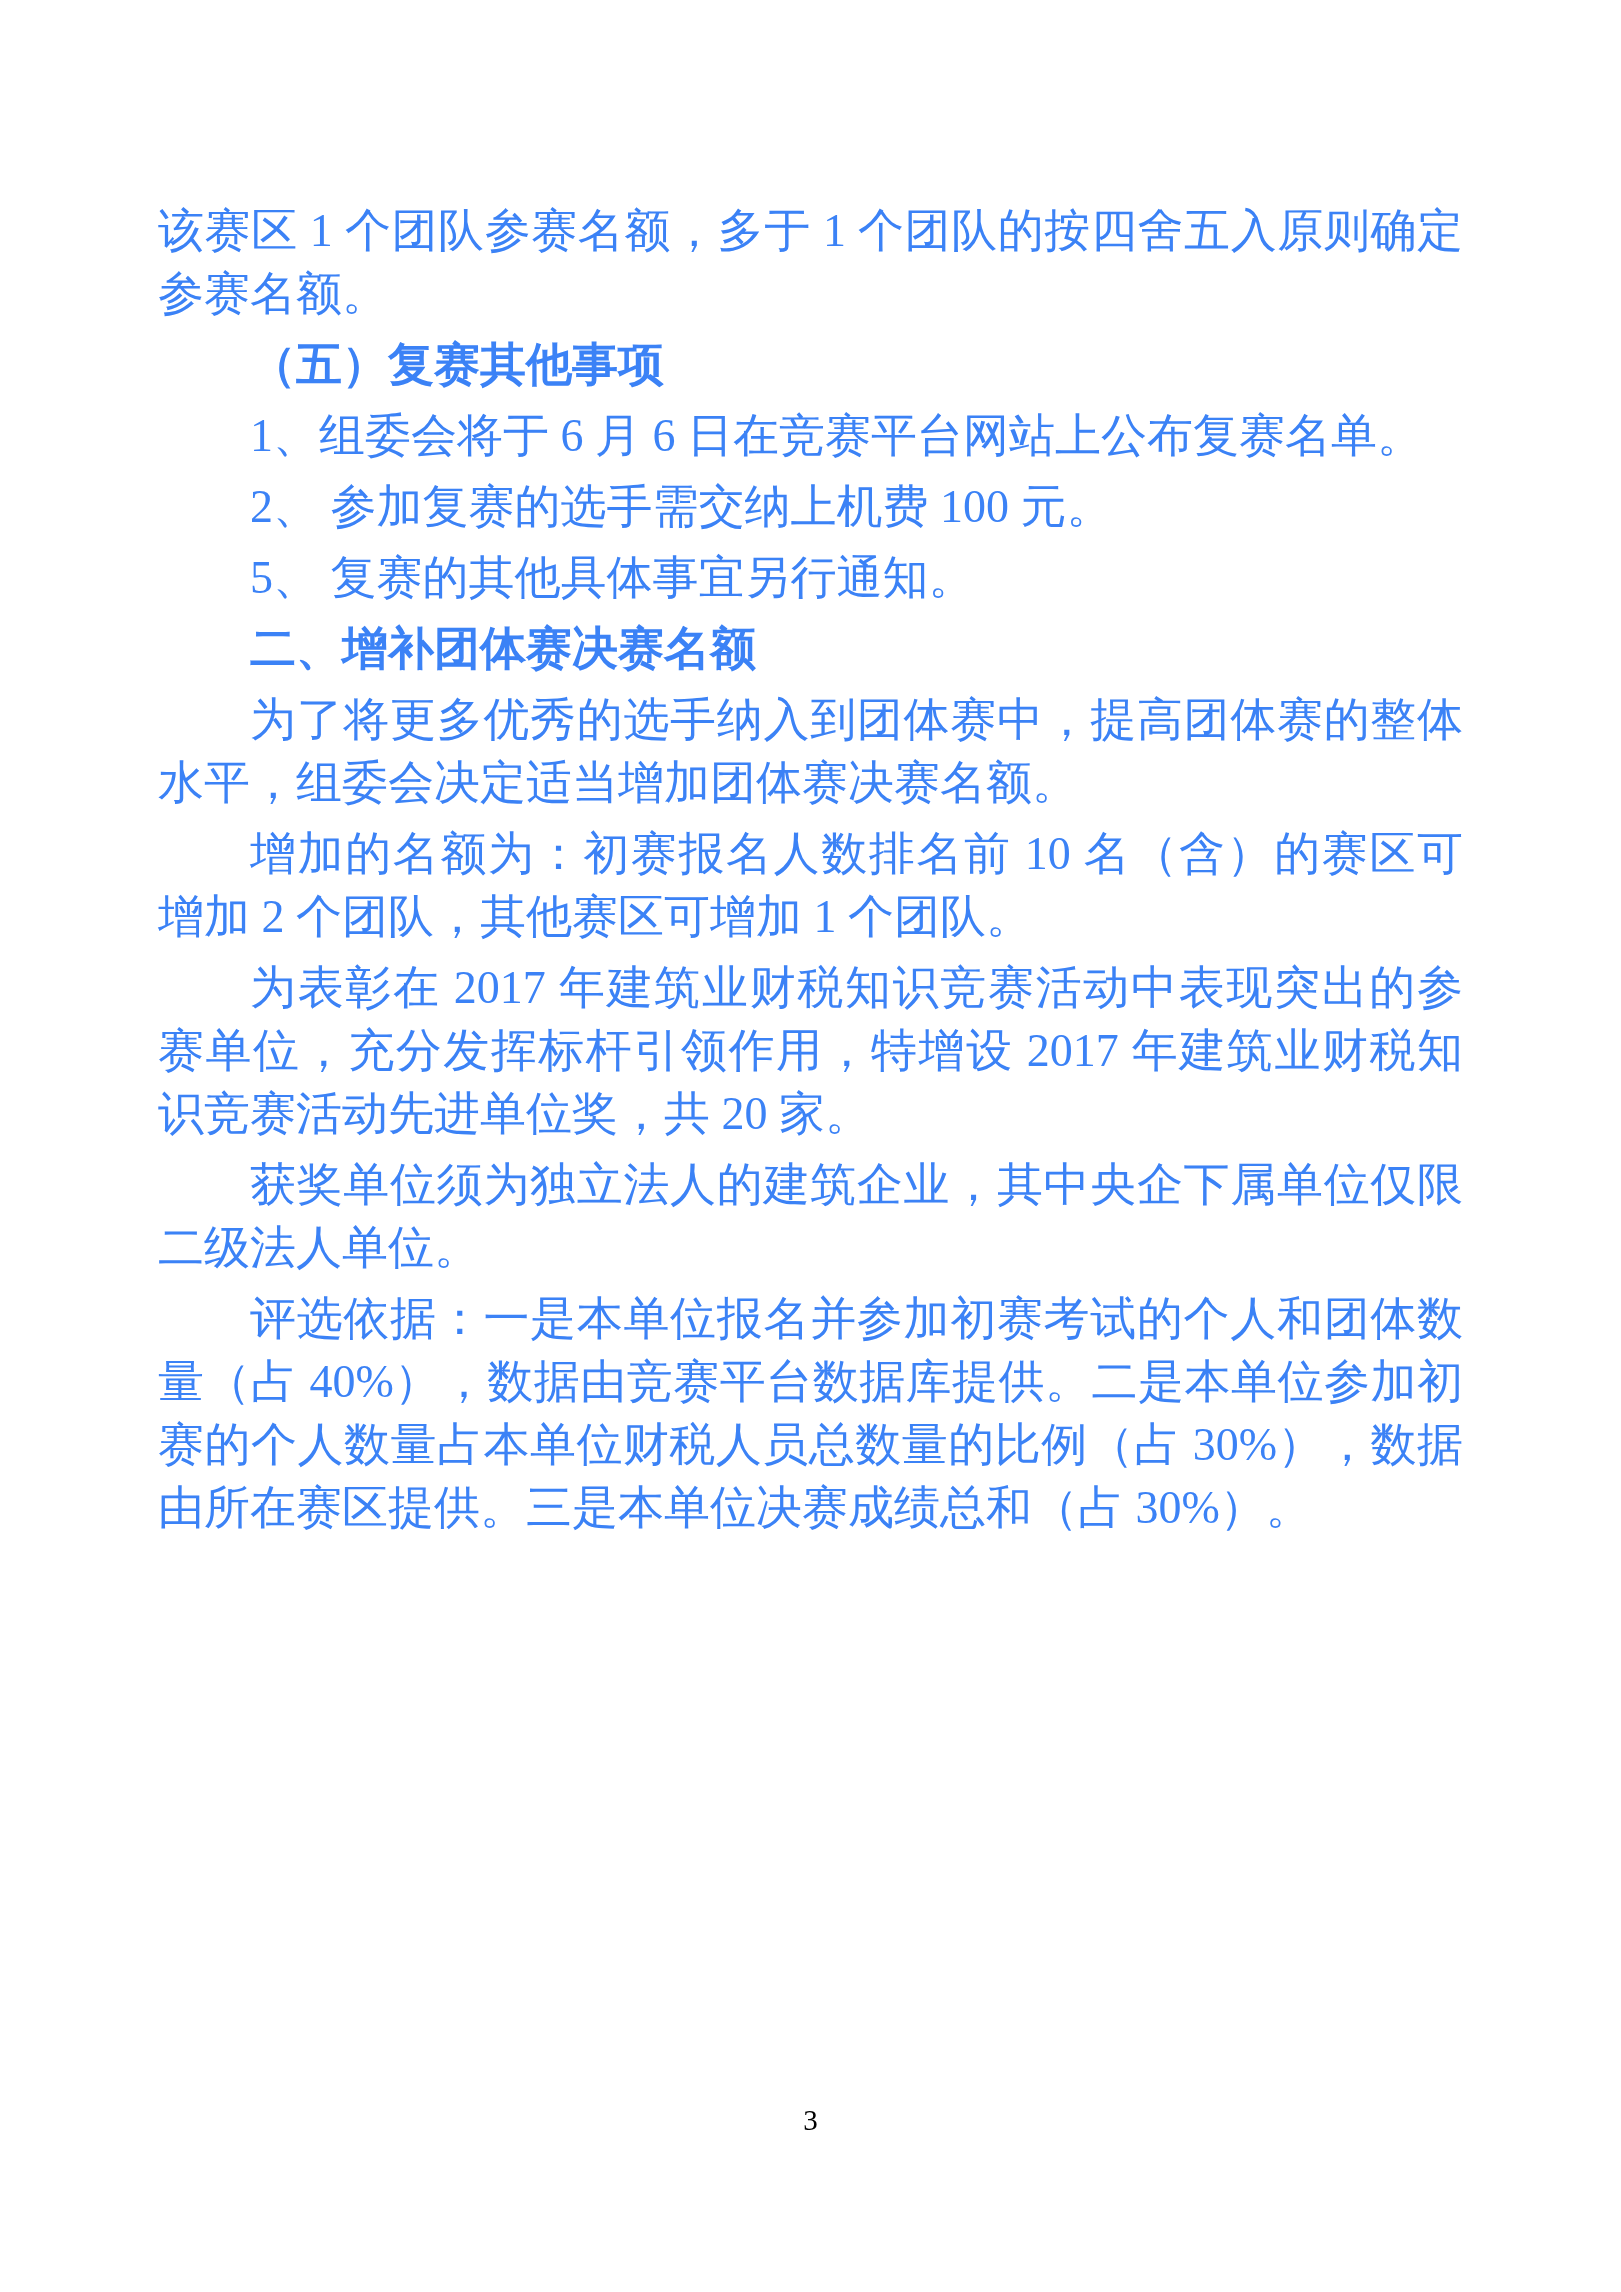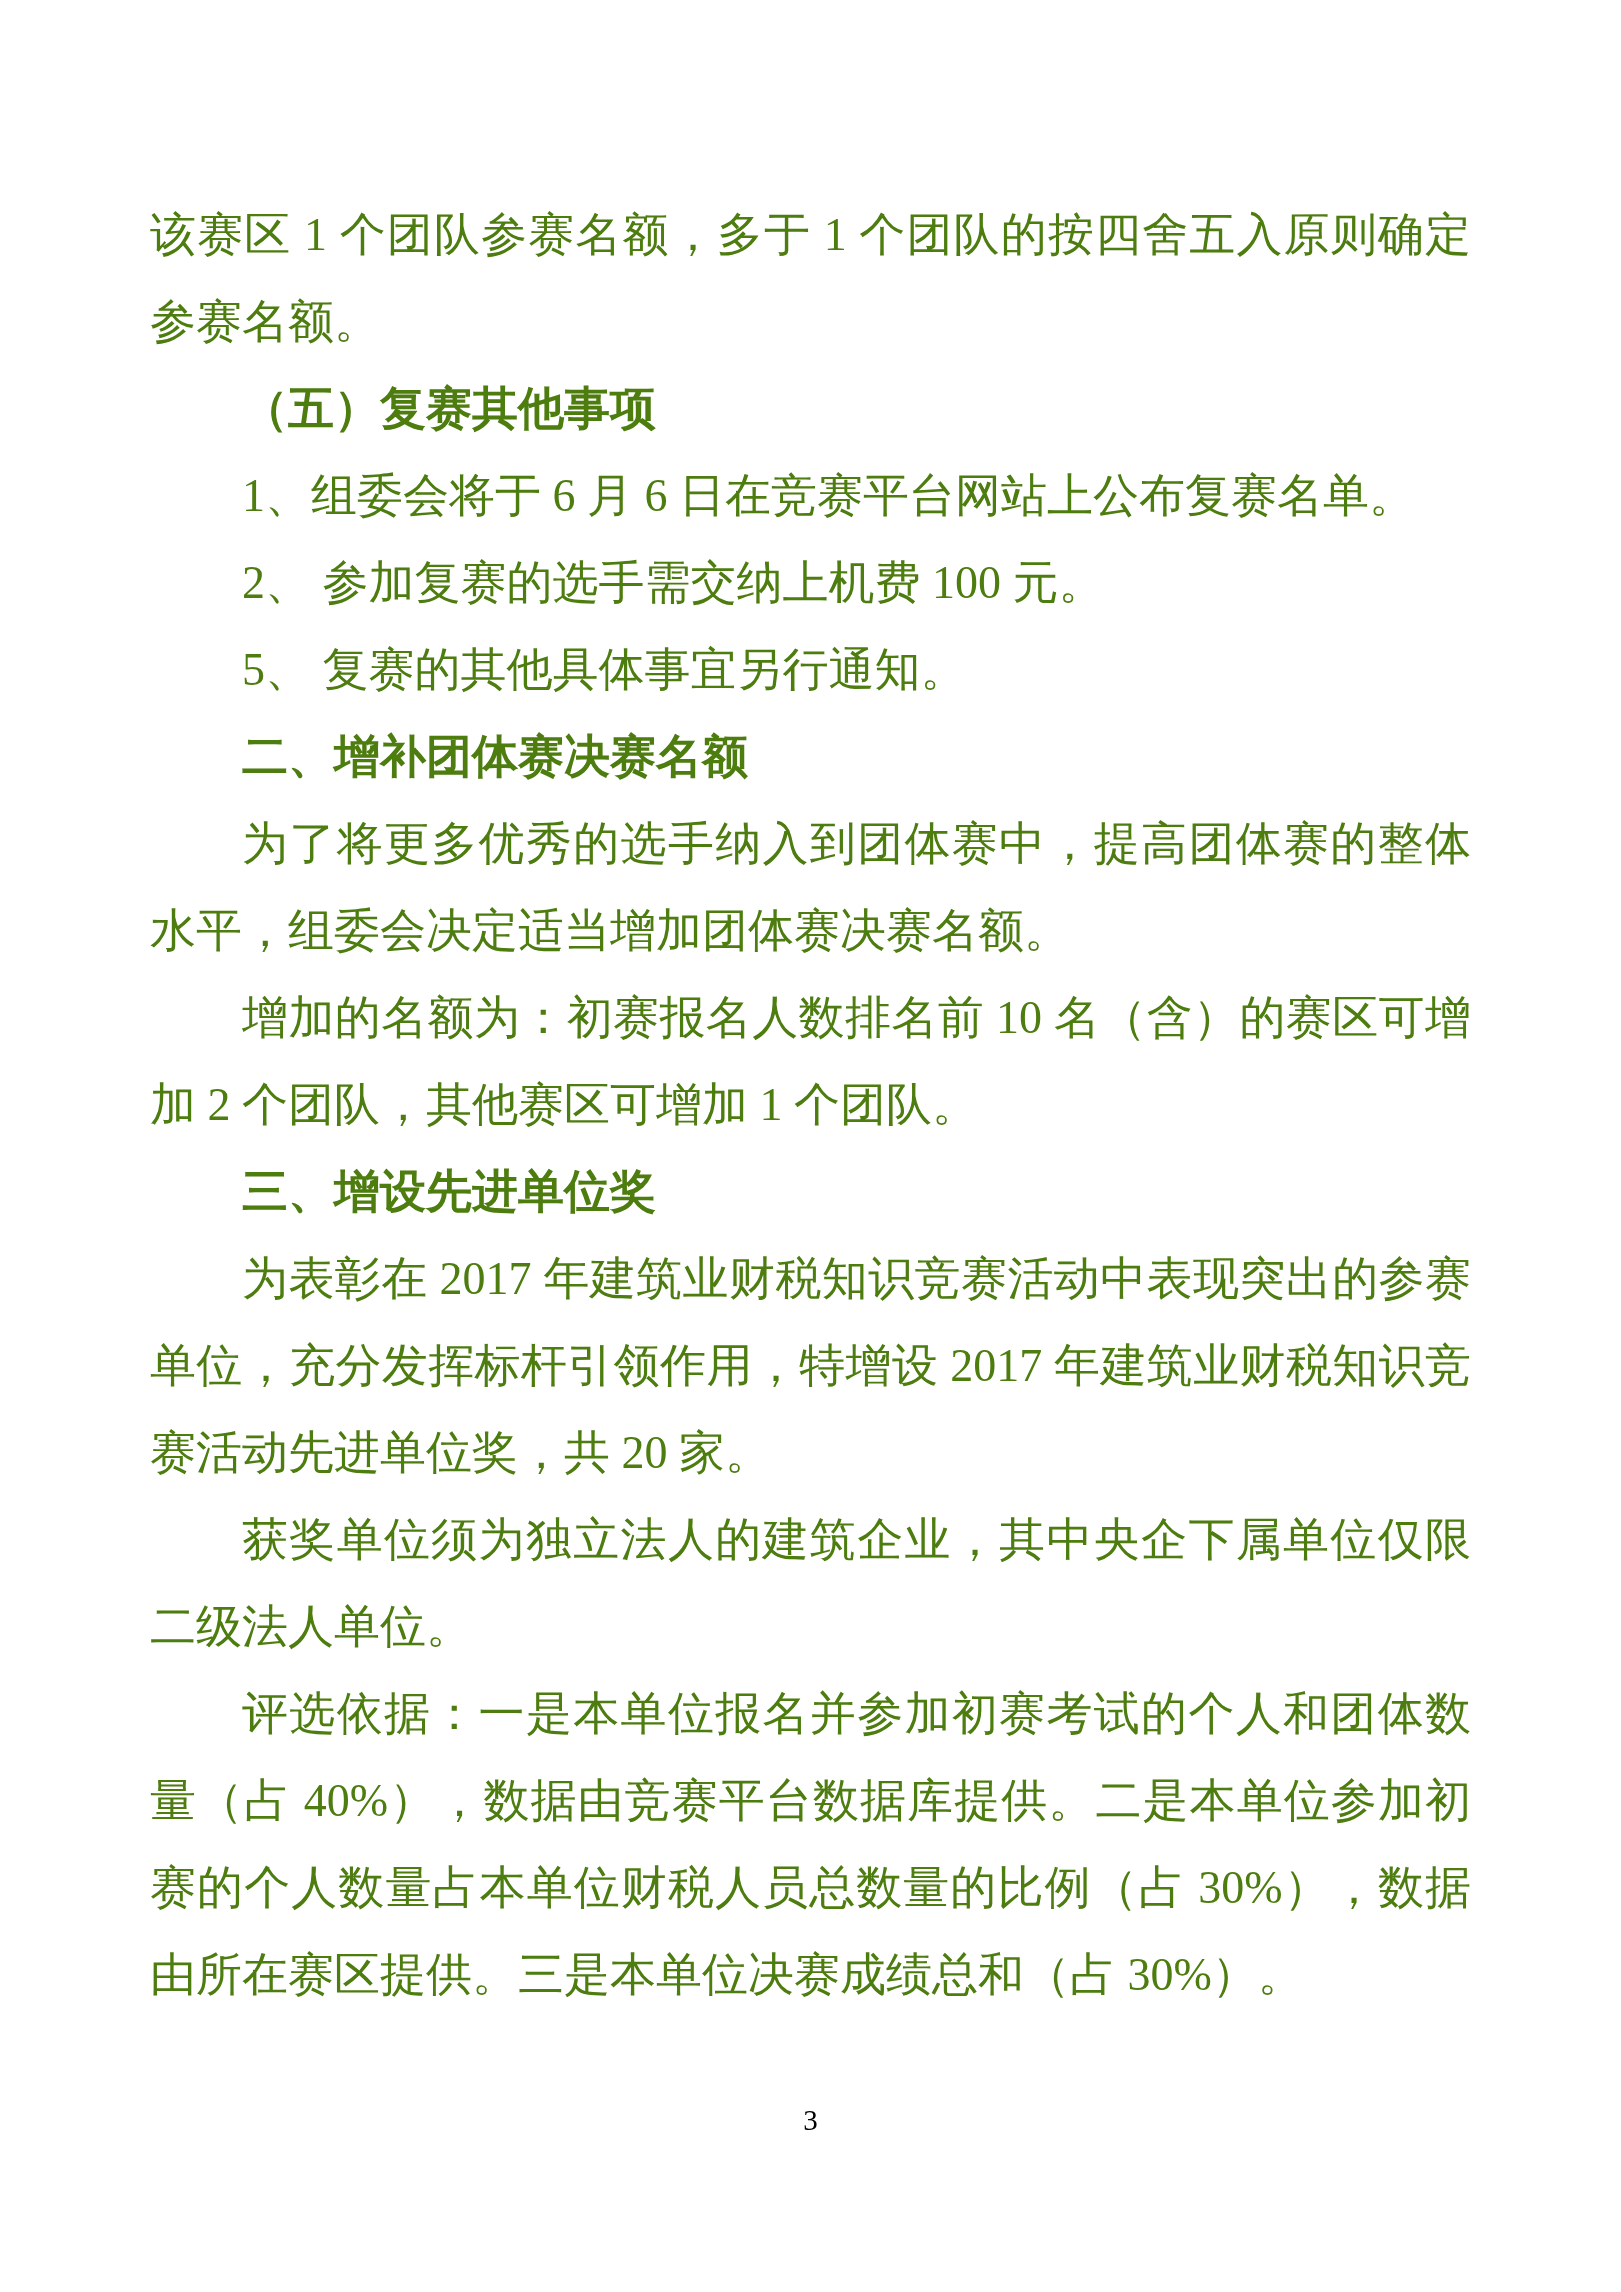--- a/index.html
+++ b/index.html
@@ -11,25 +11,25 @@
     position: relative;
     width: 1621px;
     height: 2293px;
     margin: 0 auto;
     background: #ffffff;
     box-sizing: border-box;
     padding: 191px 150px 0 150px;
     overflow: hidden;
   }
   .content p.para {
-    margin: 0;
+    margin: 8px;
     padding: 0;
-    color: #4d7c0f;
+    color: #3b82f6;
     font-size: 46px;
-    line-height: 87px;
+    line-height: 63px;
     font-family: "Liberation Serif", "DejaVu Serif", serif;
     text-align: justify;
     text-justify: inter-character;
     text-align-last: left;
   }
   .content p.body,
   .content p.list-item,
   .content p.heading {
     text-indent: 2em;
   }
@@ -59,20 +59,19 @@
 <div class="page">
   <div class="content" id="paragraph-container">
       <p class="para body-continuation">该赛区 1 个团队参赛名额，多于 1 个团队的按四舍五入原则确定参赛名额。</p>
       <p class="para heading">（五）复赛其他事项</p>
       <p class="para list-item">1、组委会将于 6 月 6 日在竞赛平台网站上公布复赛名单。</p>
       <p class="para list-item">2、 参加复赛的选手需交纳上机费 100 元。</p>
       <p class="para list-item">5、 复赛的其他具体事宜另行通知。</p>
       <p class="para heading">二、增补团体赛决赛名额</p>
       <p class="para body">为了将更多优秀的选手纳入到团体赛中，提高团体赛的整体水平，组委会决定适当增加团体赛决赛名额。</p>
       <p class="para body">增加的名额为：初赛报名人数排名前 10 名（含）的赛区可增加 2 个团队，其他赛区可增加 1 个团队。</p>
-      <p class="para heading">三、增设先进单位奖</p>
       <p class="para body">为表彰在 2017 年建筑业财税知识竞赛活动中表现突出的参赛单位，充分发挥标杆引领作用，特增设 2017 年建筑业财税知识竞赛活动先进单位奖，共 20 家。</p>
       <p class="para body">获奖单位须为独立法人的建筑企业，其中央企下属单位仅限二级法人单位。</p>
       <p class="para body">评选依据：一是本单位报名并参加初赛考试的个人和团体数量（占 40%），数据由竞赛平台数据库提供。二是本单位参加初赛的个人数量占本单位财税人员总数量的比例（占 30%），数据由所在赛区提供。三是本单位决赛成绩总和（占 30%）。</p>
     </div>
   <div class="page-number">3</div>
 </div>
 
 
 </body></html>

